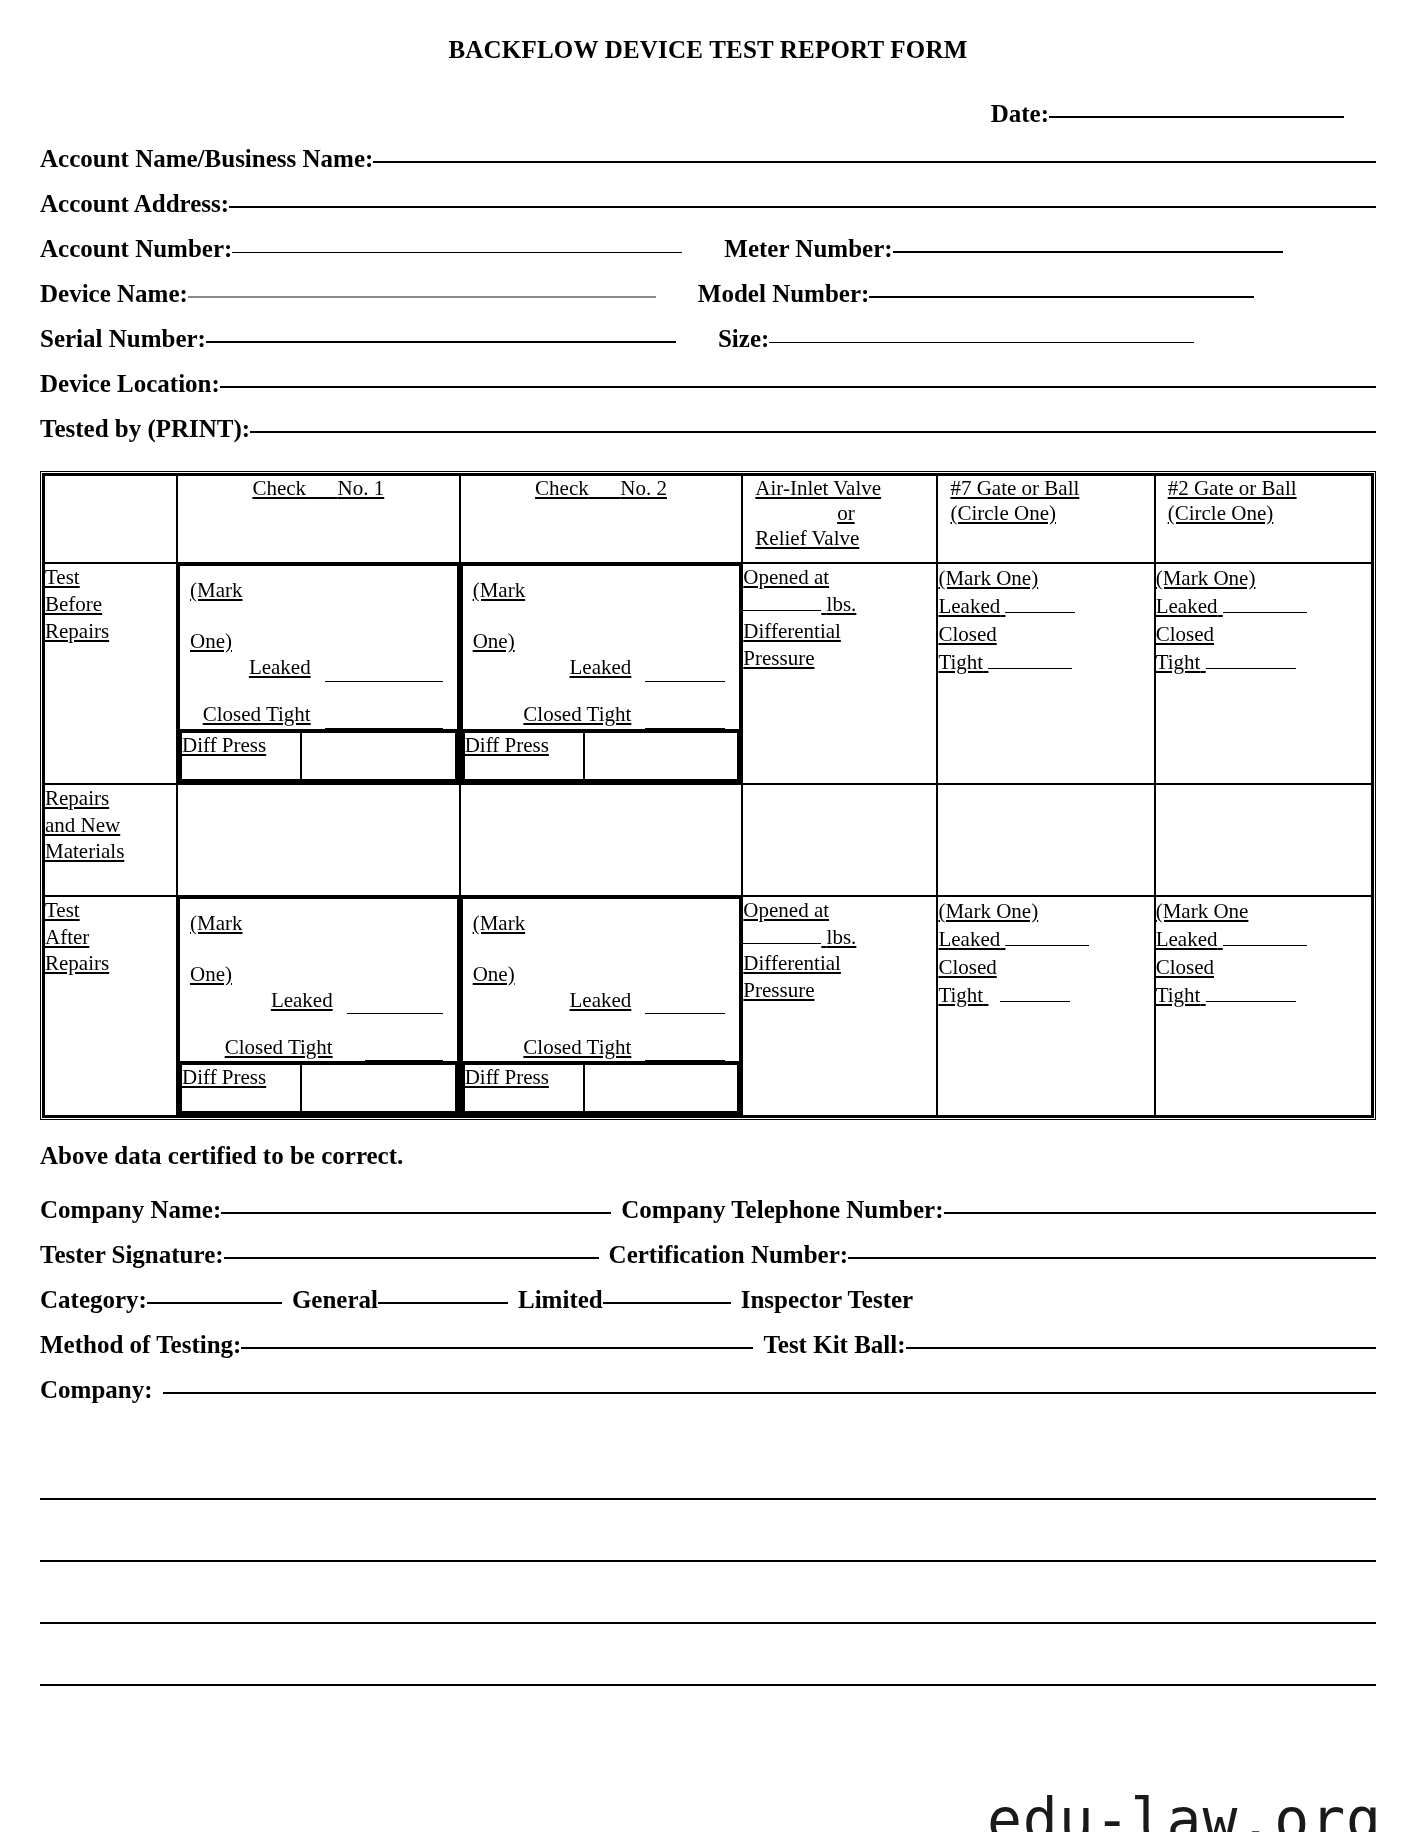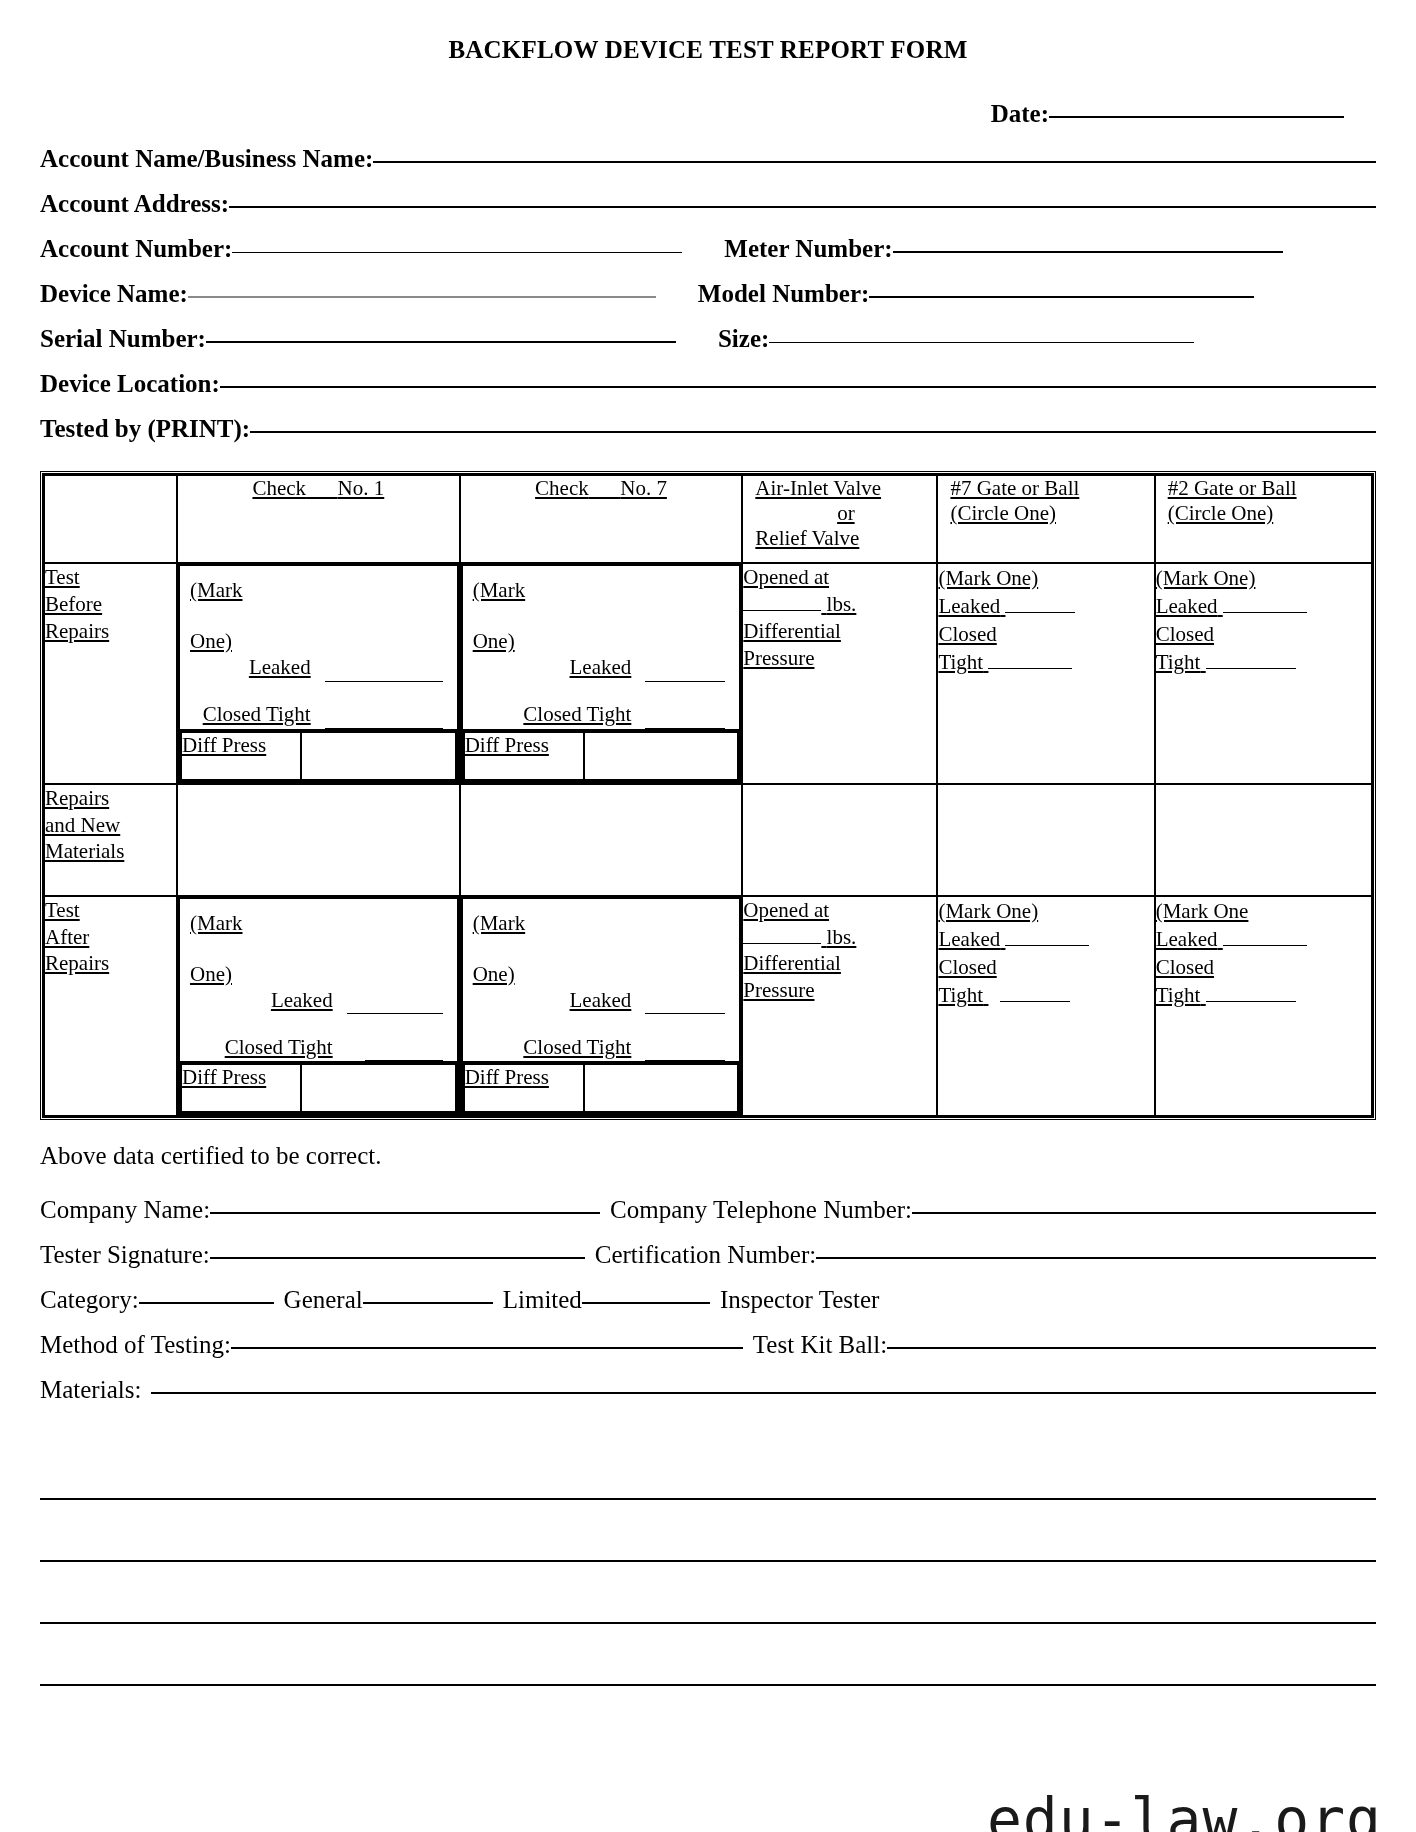--- a/index.html
+++ b/index.html
@@ -143,20 +143,21 @@
   .ul.w84  { width: 84px; }
   .ul.w90  { width: 90px; }
 
   .gate-grid { line-height: 1.34; }
   .gate-grid div { white-space: nowrap; }
 
   
   .footer {
     margin: 22px 40px 0 40px;
     font-size: 25px;
+    font-weight: bold;
   }
   .certified { margin-bottom: 26px; }
 
   .frow2 {
     display: flex;
     align-items: baseline;
     margin-bottom: 17px;
     white-space: nowrap;
   }
   .r-sig    { flex: 0 0 375px; }
@@ -263,21 +264,21 @@
           <tr>
         <th class="hd"></th>
         <th class="hd">
           <span>Check</span>
           &nbsp;&nbsp;&nbsp;&nbsp;
           <span>No. 1</span>
         </th>
         <th class="hd">
           <span>Check</span>
           &nbsp;&nbsp;&nbsp;&nbsp;
-          <span>No. 7</span>
+          <span>No. 2</span>
         </th>
         <th class="hd left">
           <div>Air-Inlet Valve</div>
           <div style="text-align:center">or</div>
           <div>Relief Valve</div>
         </th>
         <th class="hd left">
           <div>#7 Gate or Ball</div>
           <div>(Circle One)</div>
         </th>
@@ -559,21 +560,21 @@
 
     <div class="frow2">
       <span class="lbl">Method of Testing:</span>
       <span class="rule r-method"></span>
       <span class="gapsm"></span>
       <span class="lbl">Test Kit Ball:</span>
       <span class="rule r-kit"></span>
     </div>
 
     <div class="frow2">
-      <span class="lbl">Materials:</span>
+      <span class="lbl">Company:</span>
       <span class="gapsm"></span>
       <span class="rule r-comm"></span>
     </div>
 
   </div>
 
   <div class="comment-lines">
     <div class="cl"></div>
     <div class="cl"></div>
     <div class="cl"></div>

